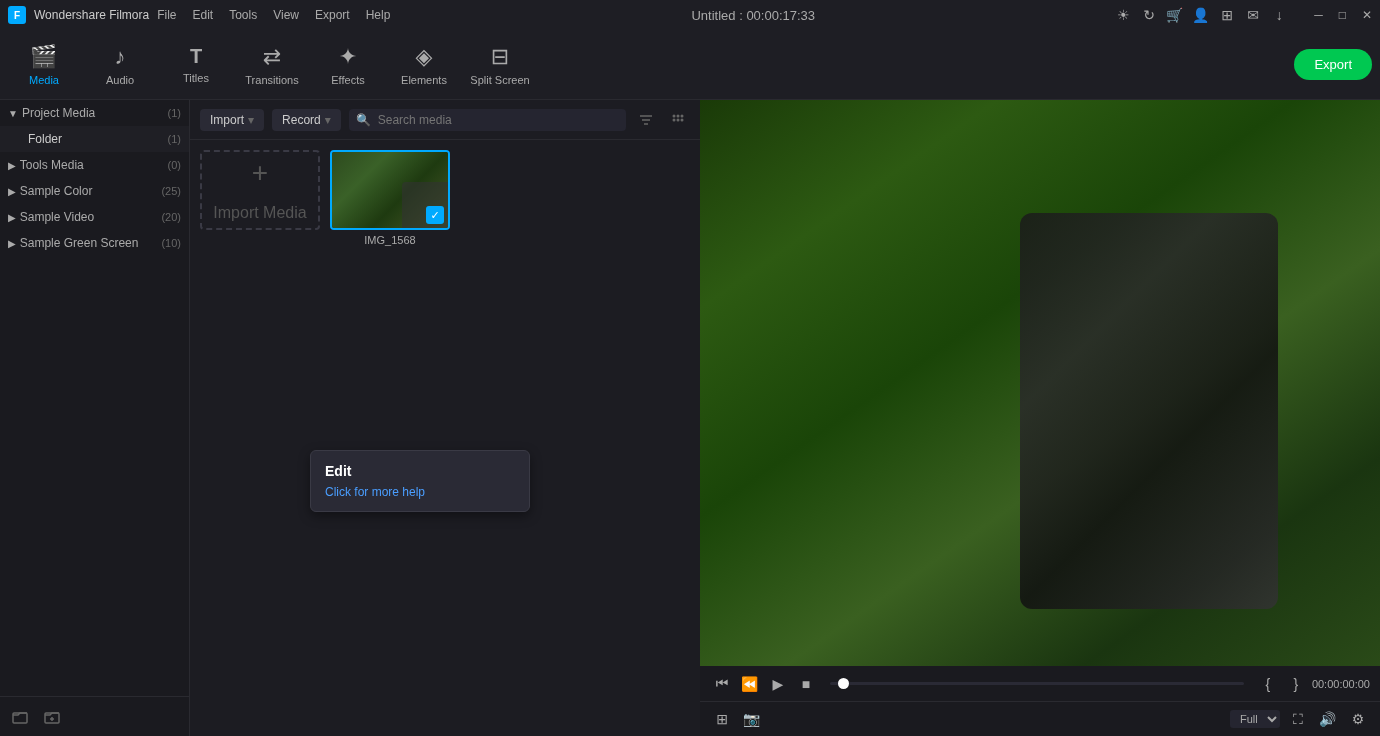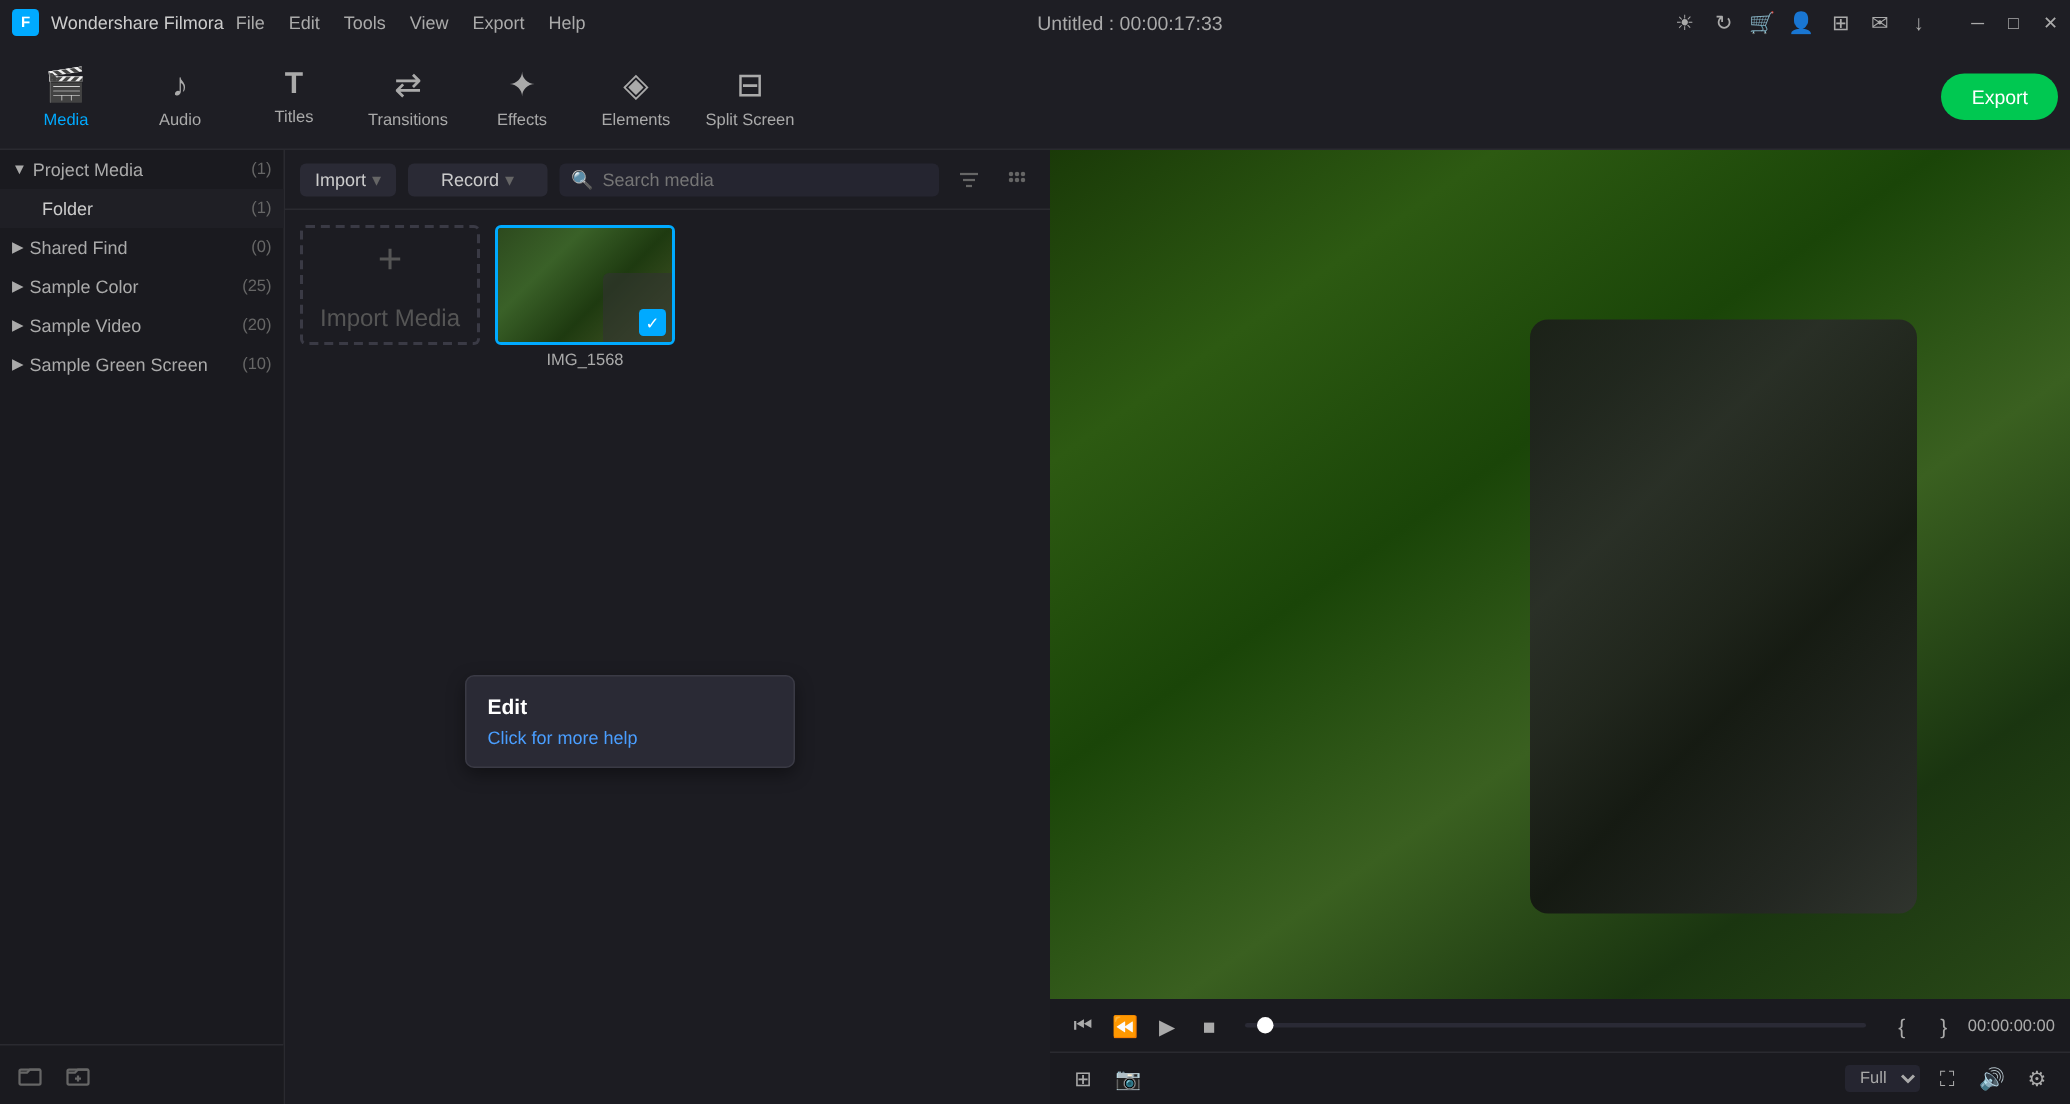--- a/index.html
+++ b/index.html
@@ -37,21 +37,21 @@
     .tree-item .label { flex: 1; }
     .tree-item .count { color: #666; font-size: 11px; }
     .tree-item.child { padding-left: 28px; background: #1f1f25; color: #ccc; font-size: 12px; }
     .panel-bottom { height: 40px; background: #1a1a1f; border-top: 1px solid #2a2a30; display: flex; align-items: center; padding: 0 8px; gap: 8px; }
     .panel-bottom-btn { width: 24px; height: 24px; display: flex; align-items: center; justify-content: center; color: #666; cursor: pointer; font-size: 14px; border-radius: 3px; }
 
     
     #media-panel { flex: 1; background: #1c1c22; display: flex; flex-direction: column; max-width: 510px; }
     .media-toolbar { display: flex; align-items: center; height: 40px; padding: 0 10px; gap: 8px; background: #1c1c22; border-bottom: 1px solid #2a2a30; }
     .import-btn { display: flex; align-items: center; gap: 4px; padding: 4px 10px; background: #2a2a35; border-radius: 4px; cursor: pointer; font-size: 12px; color: #ccc; border: none; }
-    .record-btn { display: flex; align-items: center; gap: 4px; padding: 4px 22px; background: #2a2a35; border-radius: 4px; cursor: pointer; font-size: 12px; color: #ccc; border: none; }
+    .record-btn { display: flex; align-items: center; gap: 4px; padding: 4px 10px; background: #2a2a35; border-radius: 4px; cursor: pointer; font-size: 12px; color: #ccc; border: none; }
     .search-box { flex: 1; display: flex; align-items: center; gap: 6px; background: #252530; border-radius: 4px; padding: 4px 8px; }
     .search-box input { background: transparent; border: none; outline: none; color: #aaa; font-size: 12px; flex: 1; }
     .filter-btn { width: 24px; height: 24px; display: flex; align-items: center; justify-content: center; color: #666; cursor: pointer; }
     .grid-btn { width: 24px; height: 24px; display: flex; align-items: center; justify-content: center; color: #666; cursor: pointer; }
 
     
     .media-grid { flex: 1; padding: 10px; display: flex; flex-wrap: wrap; gap: 10px; align-content: flex-start; }
     .import-placeholder { width: 120px; height: 80px; border: 2px dashed #3a3a45; border-radius: 4px; display: flex; flex-direction: column; align-items: center; justify-content: center; color: #555; cursor: pointer; gap: 4px; }
     .import-placeholder .plus { font-size: 28px; line-height: 1; }
     .import-placeholder .txt { font-size: 16px; margin-top: 13px; }
@@ -164,21 +164,21 @@
         <span class="arrow">▼</span>
         <span class="label">Project Media</span>
         <span class="count">(1)</span>
       </div>
       <div class="tree-item child active">
         <span class="label">Folder</span>
         <span class="count">(1)</span>
       </div>
       <div class="tree-item">
         <span class="arrow">▶</span>
-        <span class="label">Shared Find</span>
+        <span class="label">Tools Media</span>
         <span class="count">(0)</span>
       </div>
       <div class="tree-item">
         <span class="arrow">▶</span>
         <span class="label">Sample Color</span>
         <span class="count">(25)</span>
       </div>
       <div class="tree-item">
         <span class="arrow">▶</span>
         <span class="label">Sample Video</span>

